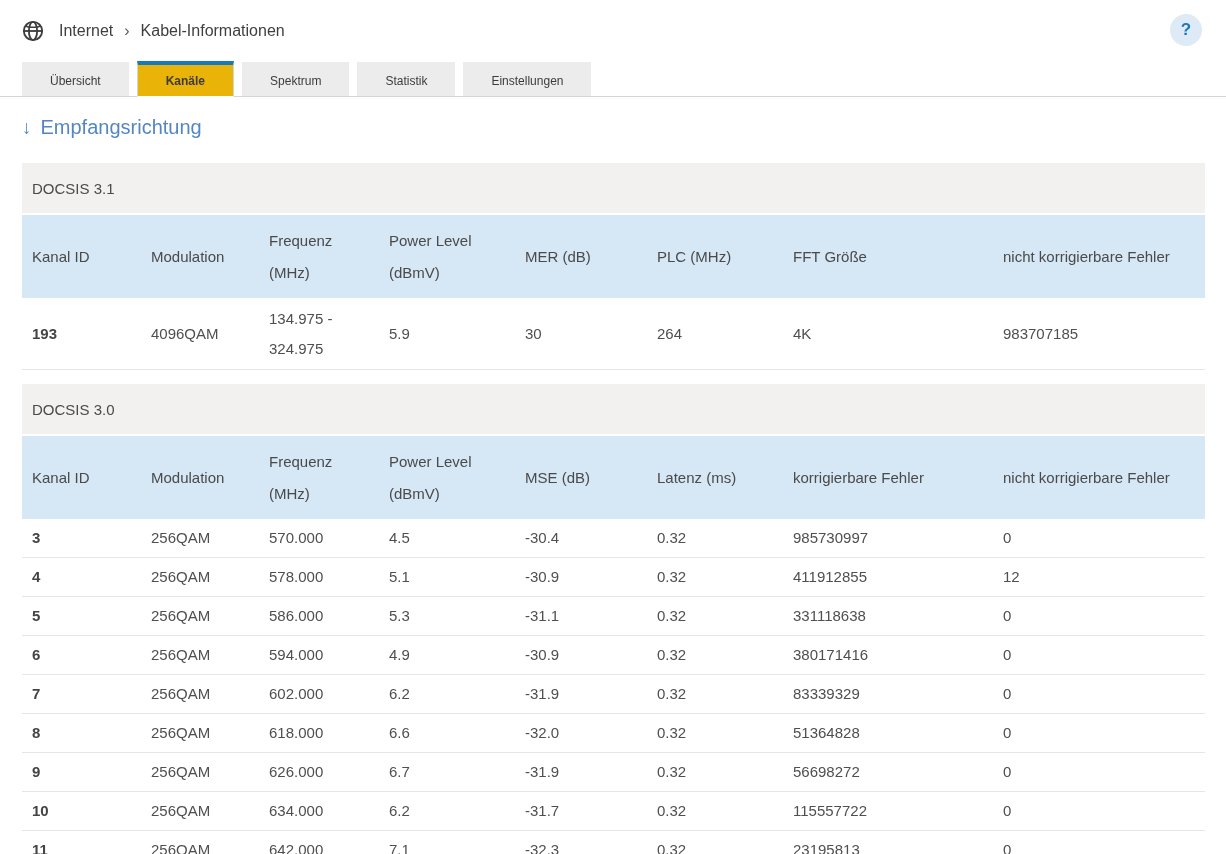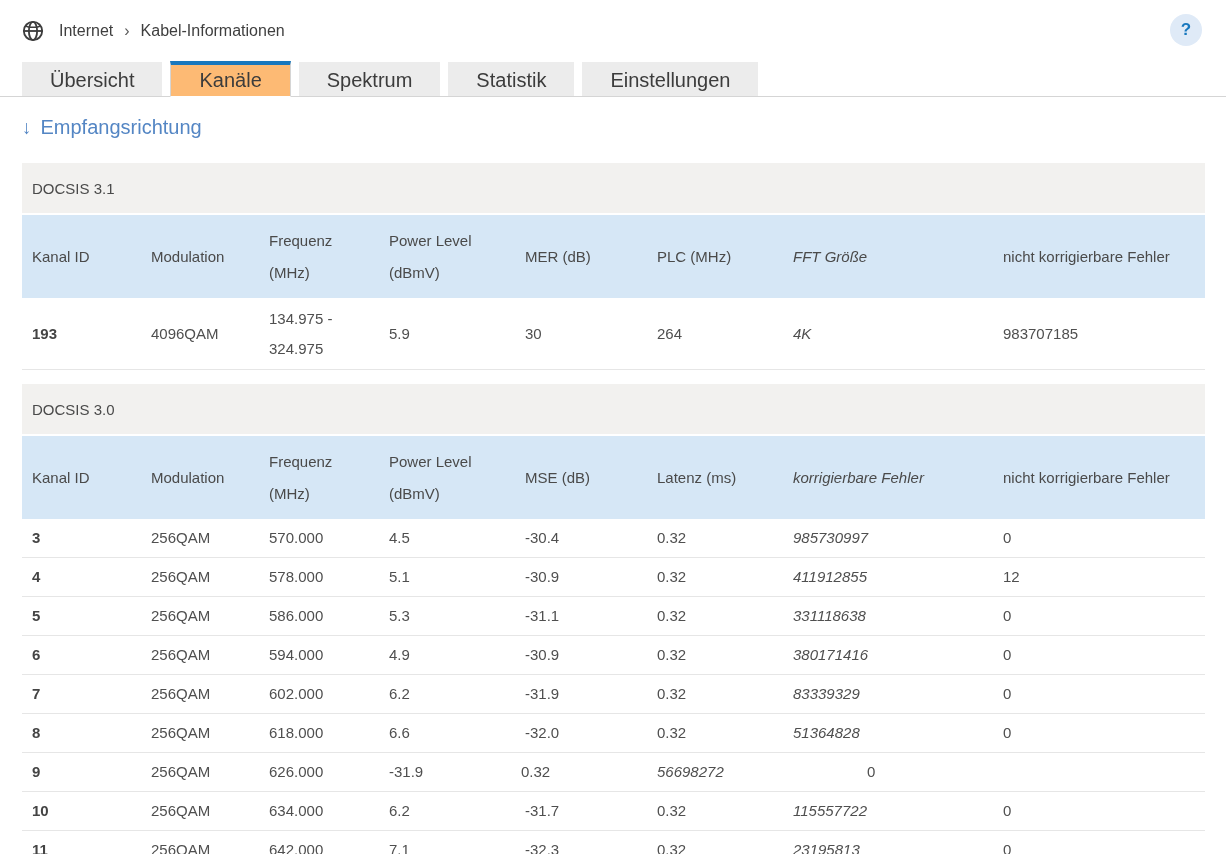--- a/index.html
+++ b/index.html
@@ -28,29 +28,29 @@
 
   
   .tabbar {
     display: flex; align-items: flex-end; padding-left: 22px;
     border-bottom: 1px solid var(--border, #d5d5d5); height: 35px;
   }
   .tab {
     height: 34px; margin-right: 8px; padding: 0 28px;
     background: var(--tab-bg, #ececec);
     display: flex; align-items: center; justify-content: center;
-    font-size: 20px; color: #3c3c3c; cursor: pointer;
+    font-size: 12px; color: #3c3c3c; cursor: pointer;
     border-top: 3px solid transparent;
   }
   .tab.active {
-    background: #fdba74;
+    background: #eab308;
     border: 1px solid var(--border, #d5d5d5);
     border-top: 4px solid var(--accent, #1878be);
     border-bottom: 1px solid #fff;
-    height: 36px; margin-bottom: -1px;
+    height: 36px; margin-bottom: -1px; font-weight: bold;
   }
 
   
   .content { padding: 17px 21px 0 22px; }
   .dir-heading {
     color: var(--heading, #5486c4);
     font-size: 20px; margin: 2px 0 24px 0; display: flex; align-items: center;
   }
   .dir-heading .arrow { font-size: 19px; margin-right: 9px; }
 
@@ -74,21 +74,21 @@
   .t30 .tr { min-height: 39px; }
   .td { padding: 3px 10px; line-height: 2; }
   .td.col0 { font-weight: bold; color: #444; }
 
   .col0 { width: 119px; flex: 0 0 119px; }
   .col1 { width: 118px; flex: 0 0 118px; }
   .col2 { width: 120px; flex: 0 0 120px; }
   .col3 { width: 136px; flex: 0 0 136px; }
   .col4 { width: 132px; flex: 0 0 132px; }
   .col5 { width: 136px; flex: 0 0 136px; }
-  .col6 { width: 210px; flex: 0 0 210px; font-style: italic; }
+  .col6 { width: 210px; flex: 0 0 210px; }
   .col7 { flex: 1 1 auto; }
 </style>
 </head>
 <body>
 
 <div class="topbar">
   <svg class="globe" viewBox="0 0 24 24" fill="none" stroke="#3d3d3d" stroke-width="2">
     <circle cx="12" cy="12" r="10"></circle>
     <ellipse cx="12" cy="12" rx="4.5" ry="10"></ellipse>
     <line x1="2" y1="12" x2="22" y2="12"></line>
@@ -211,20 +211,21 @@
           <div class="td col3">6.6</div>
           <div class="td col4">-32.0</div>
           <div class="td col5">0.32</div>
           <div class="td col6">51364828</div>
           <div class="td col7">0</div>
         </div>
         <div class="tr">
           <div class="td col0">9</div>
           <div class="td col1">256QAM</div>
           <div class="td col2">626.000</div>
+          <div class="td col3">6.7</div>
           <div class="td col4">-31.9</div>
           <div class="td col5">0.32</div>
           <div class="td col6">56698272</div>
           <div class="td col7">0</div>
         </div>
         <div class="tr">
           <div class="td col0">10</div>
           <div class="td col1">256QAM</div>
           <div class="td col2">634.000</div>
           <div class="td col3">6.2</div>

